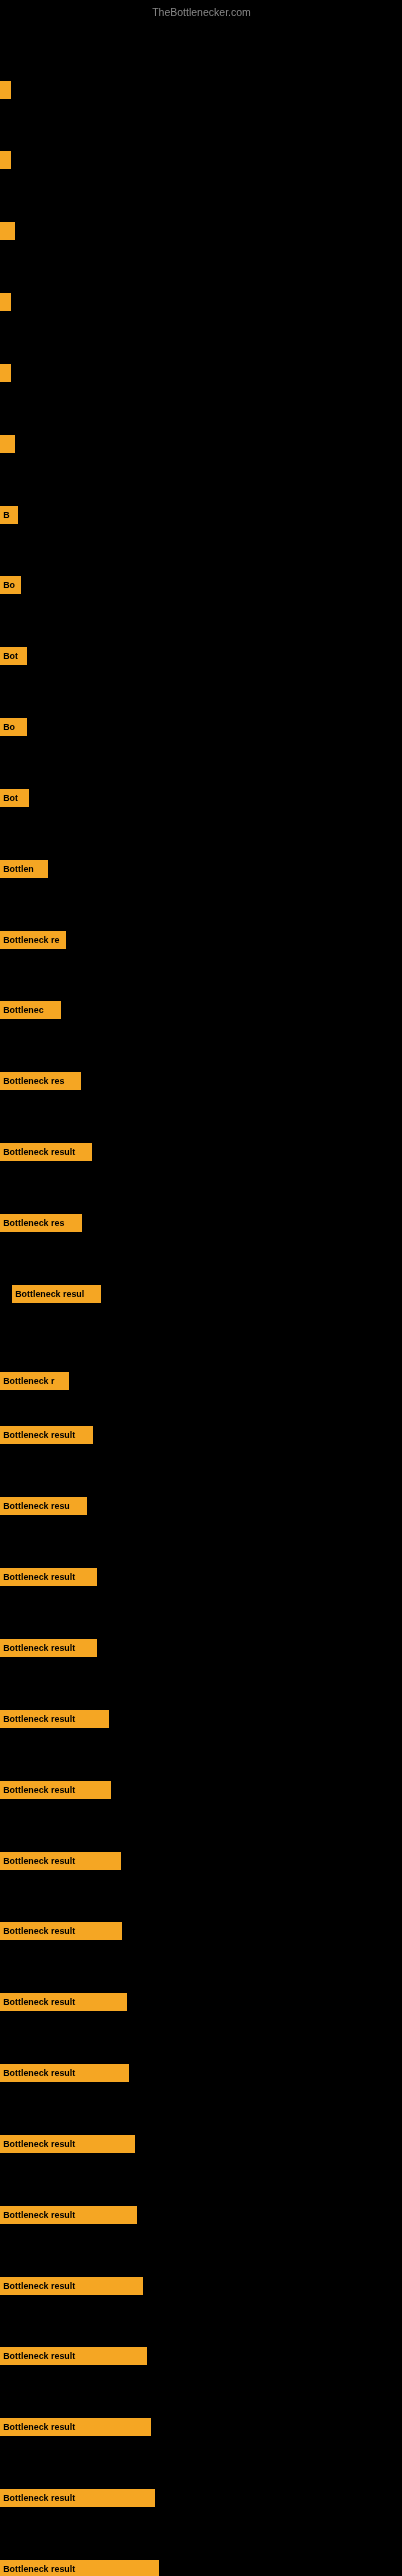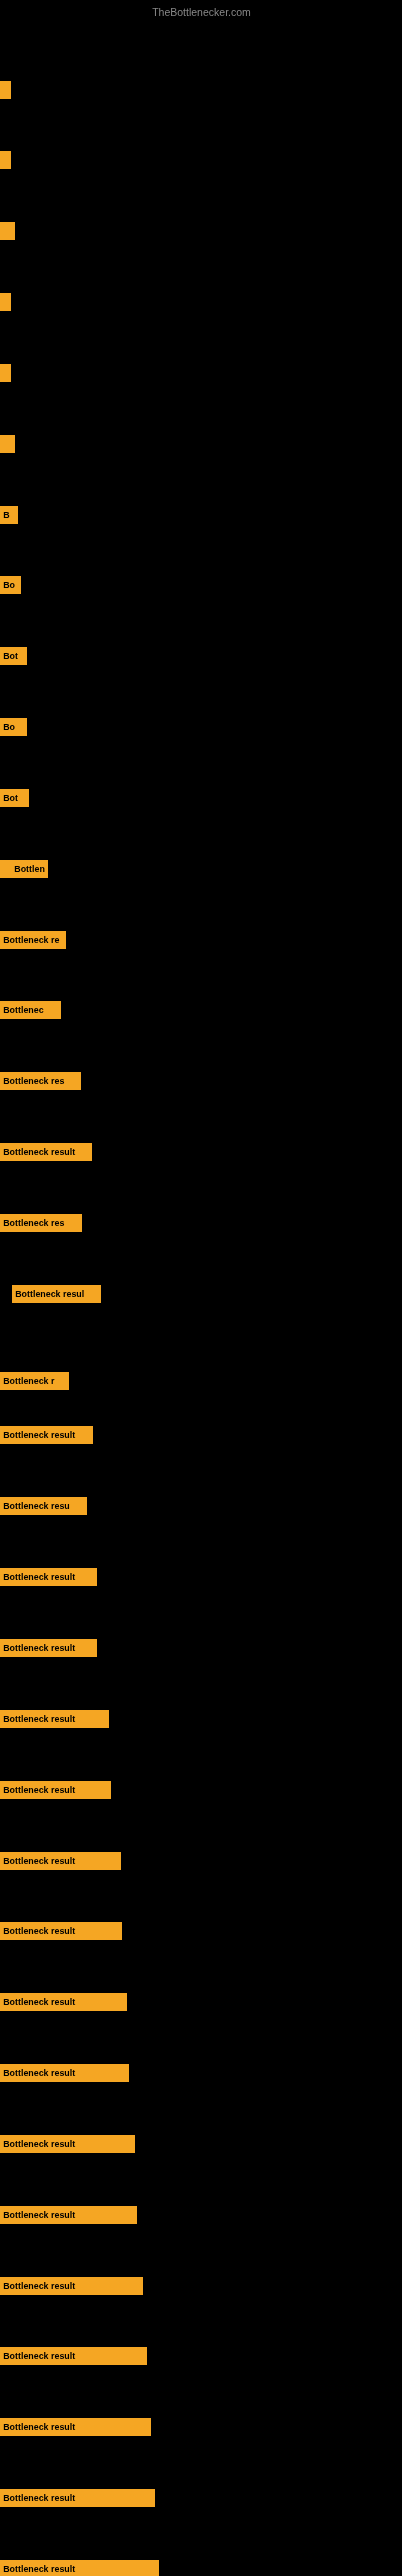--- a/index.html
+++ b/index.html
@@ -98,21 +98,21 @@
       <div class="bar" style="width: 27px;">
         <span class="bar-label">Bo</span>
       </div>
     </div>
     <div class="bar-container" style="top: 789px; left: 0px; width: 29px;">
       <div class="bar" style="width: 29px;">
         <span class="bar-label">Bot</span>
       </div>
     </div>
     <div class="bar-container" style="top: 860px; left: 0px; width: 48px;">
-      <div class="bar" style="width: 48px; justify-content: flex-end;">
+      <div class="bar" style="width: 48px;">
         <span class="bar-label">Bottlen</span>
       </div>
     </div>
     <div class="bar-container" style="top: 931px; left: 0px; width: 58px; text-align: center;">
       <div class="bar" style="width: 66px;">
         <span class="bar-label">Bottleneck re</span>
       </div>
     </div>
     <div class="bar-container" style="top: 1001px; left: 0px; width: 61px;">
       <div class="bar" style="width: 61px;">

